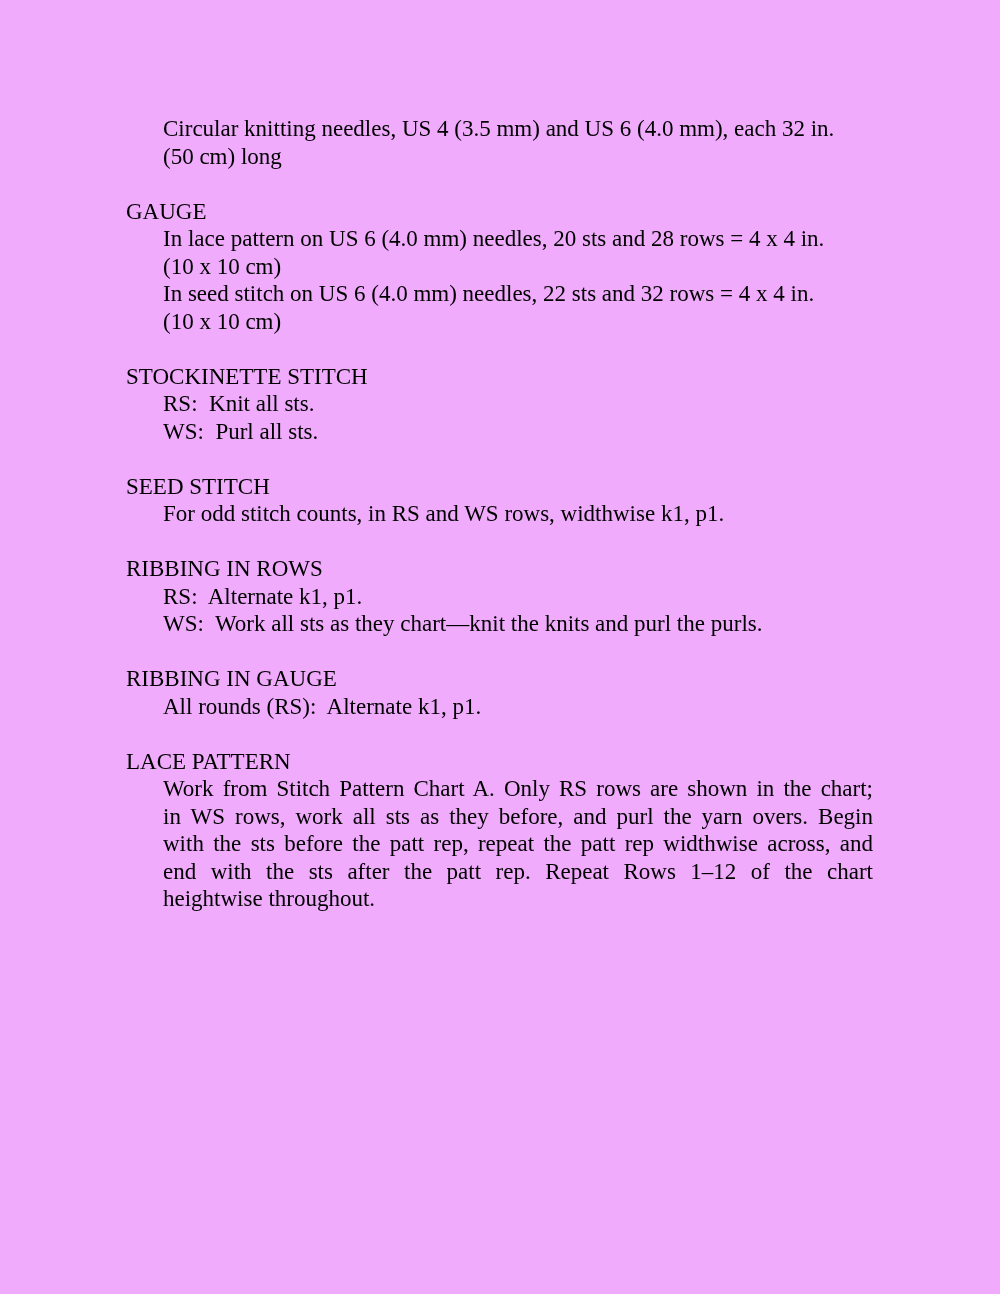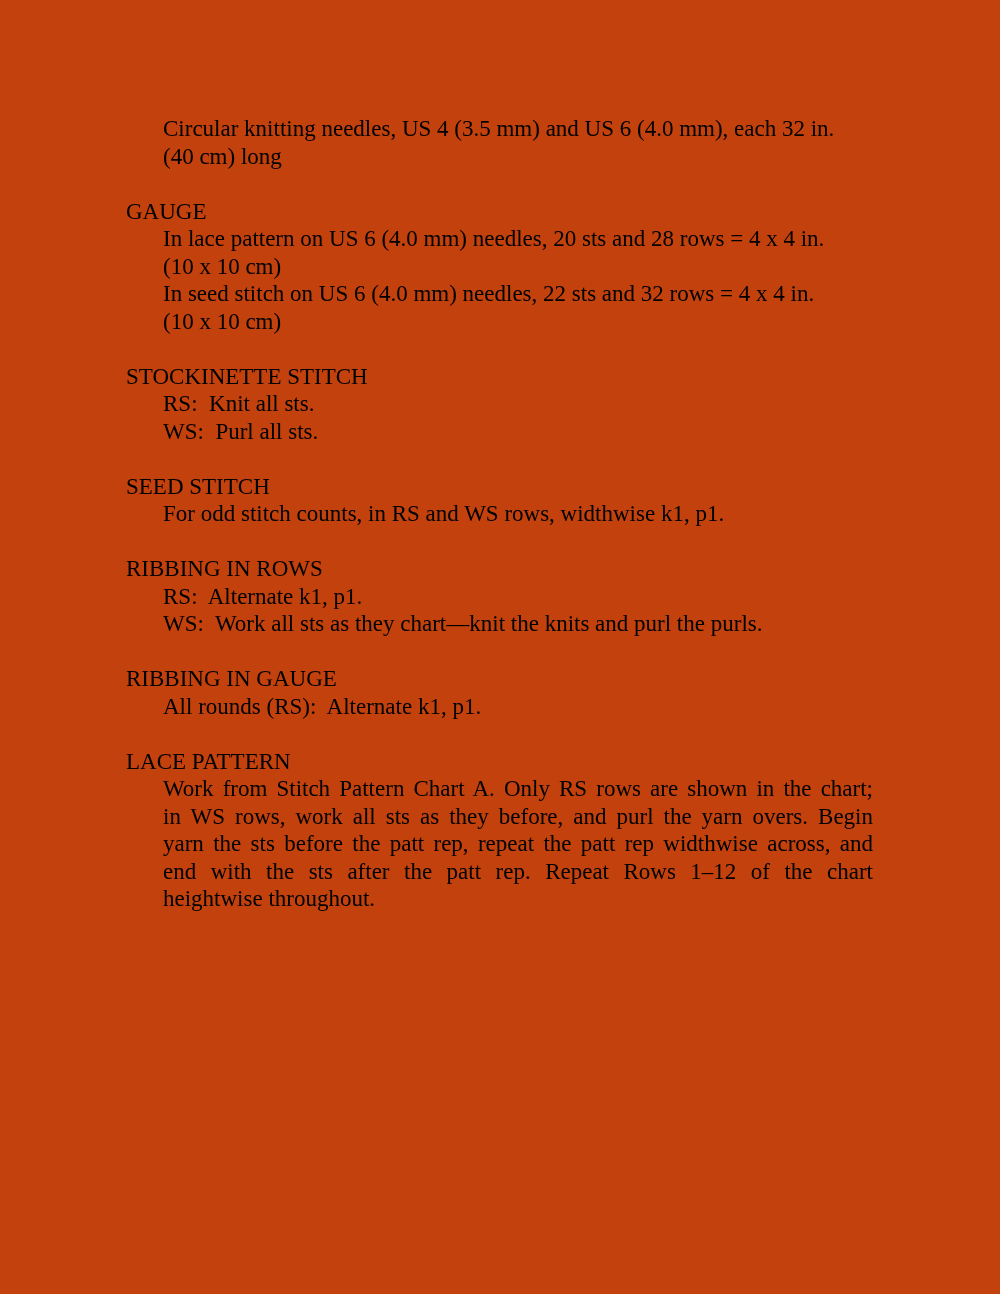--- a/index.html
+++ b/index.html
@@ -3,21 +3,21 @@
 <meta charset="utf-8">
 <style>
   html, body {
     margin: 0;
     padding: 0;
   }
   .page {
     position: relative;
     width: 1000px;
     height: 1294px;
-    background: #c2410c;
+    background: #f0abfc;
     color: #000000;
     font-family: "Liberation Serif", "DejaVu Serif", serif;
     overflow: hidden;
   }
   .content {
     position: absolute;
     left: 126px;
     top: 115px;
     width: 747px;
   }
@@ -43,21 +43,21 @@
   .b {
     font-weight: normal;
   }
 </style>
 </head>
 <body>
 
 <div class="page">
   <div class="content">
       <div class="line para">Circular knitting needles, US 4 (3.5 mm) and US 6 (4.0 mm), each 32 in.</div>
-      <div class="line para">(40 cm) long</div>
+      <div class="line para">(50 cm) long</div>
       <div class="spacer"></div>
       <div class="line">GAUGE</div>
       <div class="line para">In lace pattern on US 6 (4.0 mm) needles, 20 sts and 28 rows = 4 x 4 in.</div>
       <div class="line para">(10 x 10 cm)</div>
       <div class="line para">In seed stitch on US 6 (4.0 mm) needles, 22 sts and 32 rows = 4 x 4 in.</div>
       <div class="line para">(10 x 10 cm)</div>
       <div class="spacer"></div>
       <div class="line">STOCKINETTE STITCH</div>
       <div class="line para"><span class="b">RS:</span><span>  Knit all sts.</span></div>
       <div class="line para"><span class="b">WS:</span><span>  Purl all sts.</span></div>
@@ -68,17 +68,17 @@
       <div class="line">RIBBING IN ROWS</div>
       <div class="line para"><span class="b">RS:</span><span>  Alternate k1, p1.</span></div>
       <div class="line para"><span class="b">WS:</span><span>  Work all sts as they chart—knit the knits and purl the purls.</span></div>
       <div class="spacer"></div>
       <div class="line">RIBBING IN GAUGE</div>
       <div class="line para"><span class="b">All rounds (RS):</span><span>  Alternate k1, p1.</span></div>
       <div class="spacer"></div>
       <div class="line">LACE PATTERN</div>
       <div class="line para jfull">Work from Stitch Pattern Chart A. Only RS rows are shown in the chart;</div>
       <div class="line para jfull">in WS rows, work all sts as they before, and purl the yarn overs. Begin</div>
-      <div class="line para jfull">yarn the sts before the patt rep, repeat the patt rep widthwise across, and</div>
+      <div class="line para jfull">with the sts before the patt rep, repeat the patt rep widthwise across, and</div>
       <div class="line para jfull">end with the sts after the patt rep. Repeat Rows 1–12 of the chart</div>
       <div class="line para">heightwise throughout.</div>
     </div>
 </div>
 
 </body></html>

